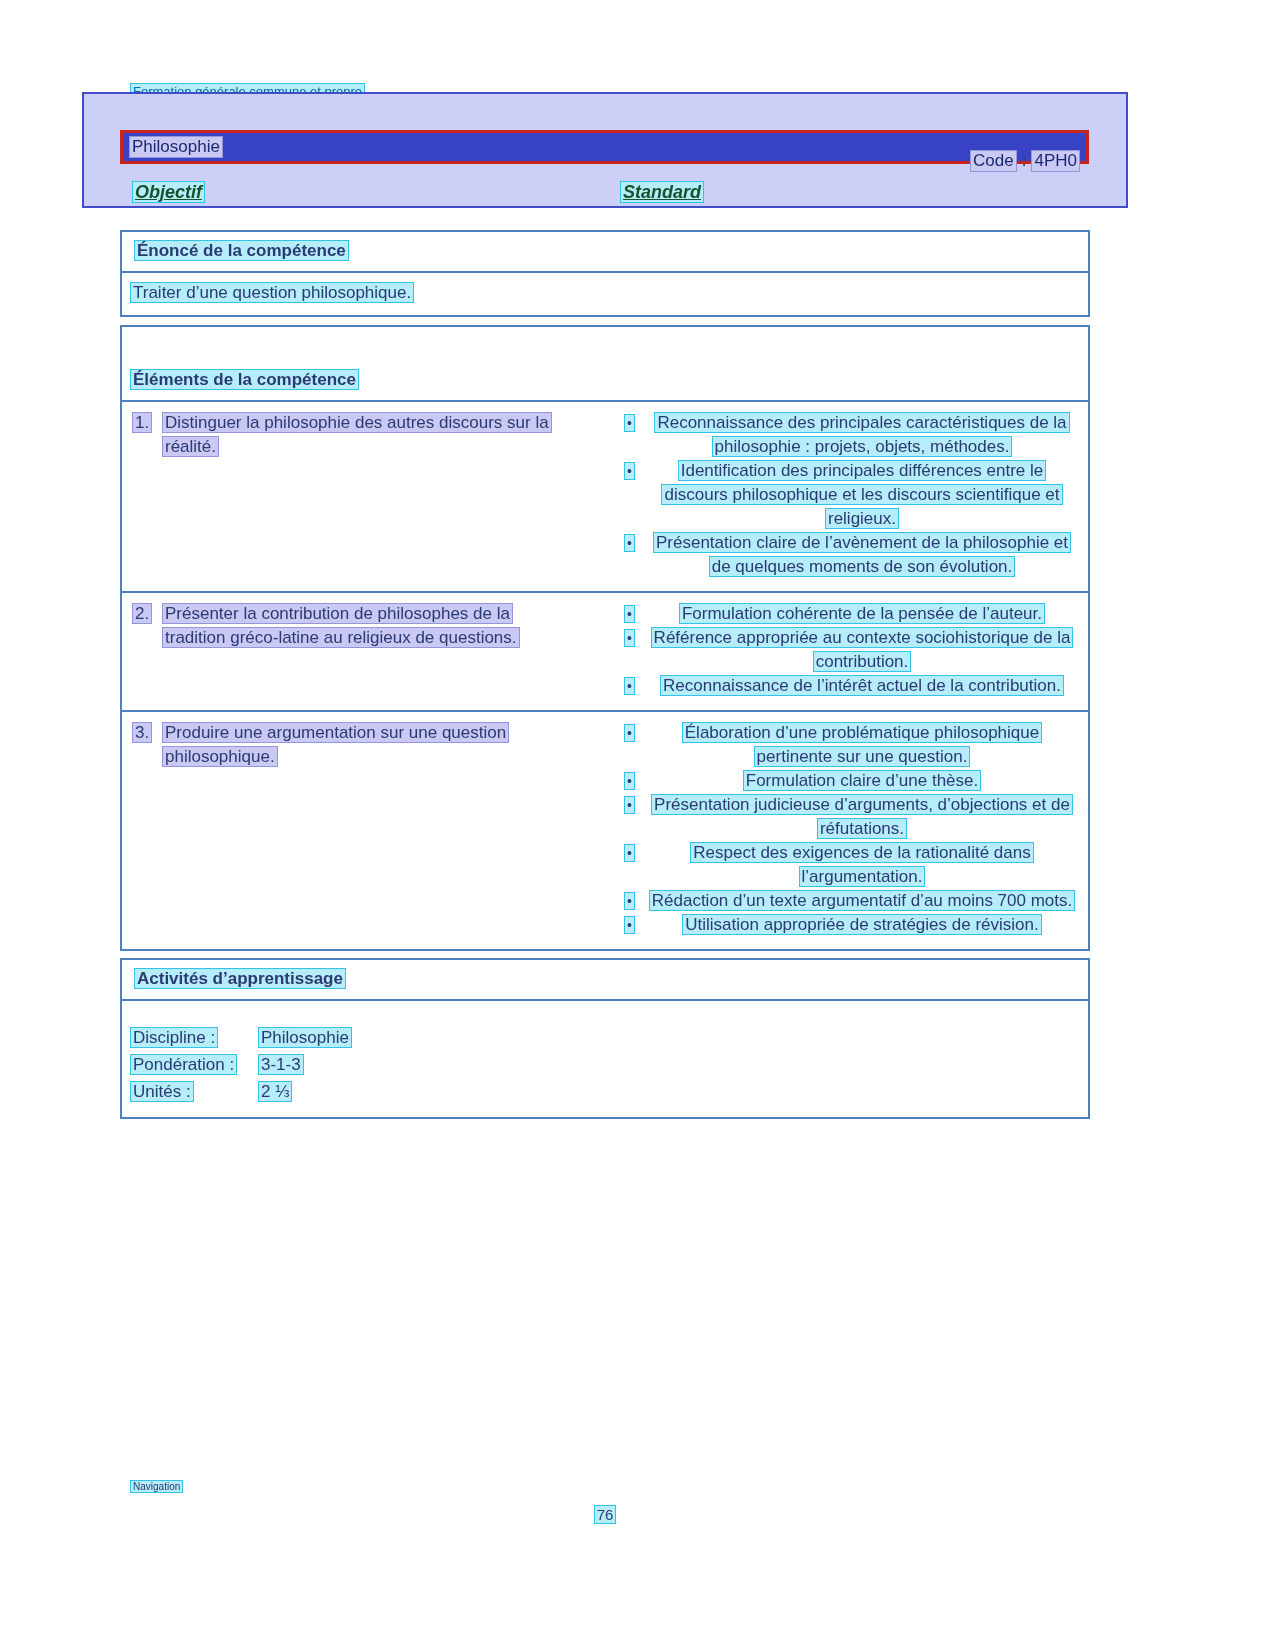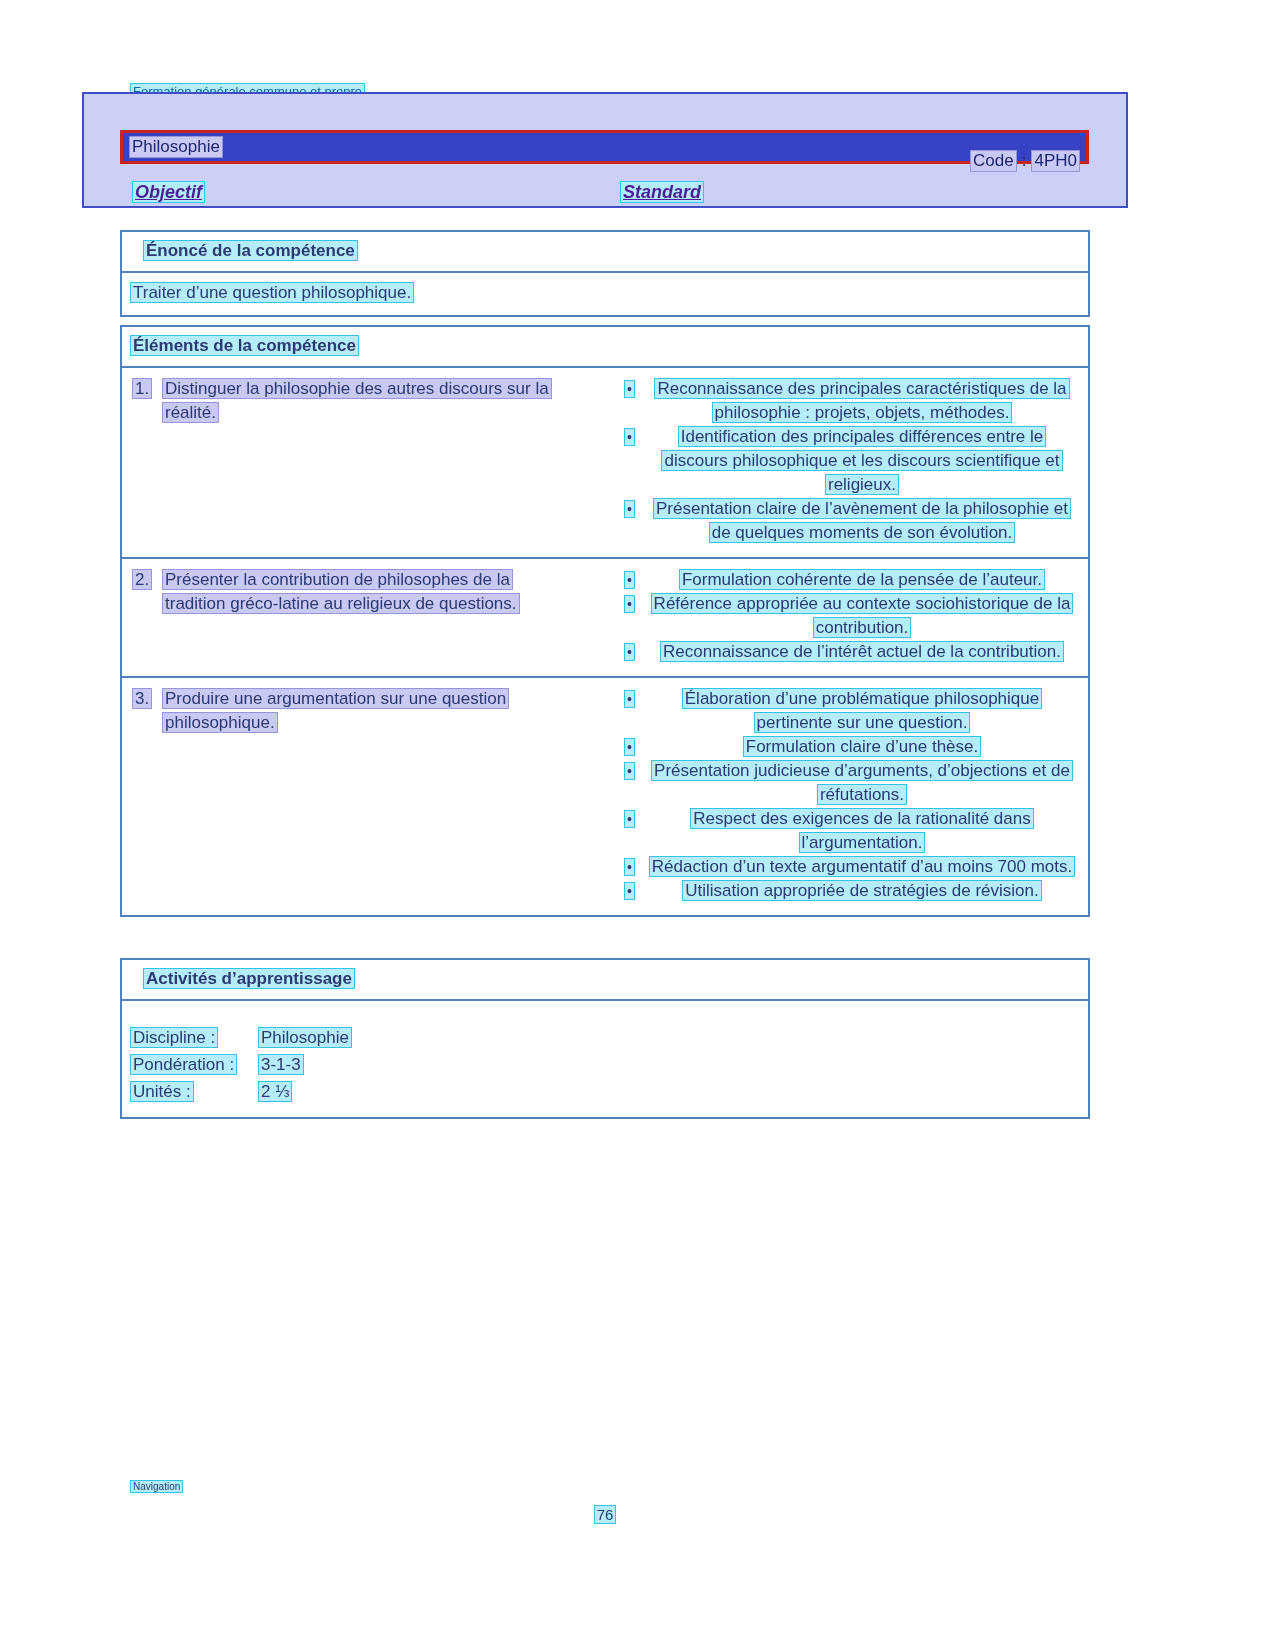--- a/index.html
+++ b/index.html
@@ -47,41 +47,41 @@
     display: flex; align-items: center; justify-content: space-between;
     padding: 0 6px;
     font-size: 17px;
     color: #1c2970;
   }
   .code-group { display: flex; align-items: center; gap: 5px; margin-top: 28px; }
   .code-sep { color: #1c2970; }
 
   .obj-std {
     font-weight: bold; font-style: italic;
-    font-size: 18px; color: #4c1d95;
+    font-size: 18px; color: #14532d;
   }
   .obj-std .hl { text-decoration: underline; }
   .obj { position: absolute; left: 48px; top: 88px; }
   .std { position: absolute; left: 536px; top: 88px; }
 
   .doc-table {
     position: absolute; left: 120px; width: 970px;
     border: 2px solid #4f81bd;
     background: #ffffff;
     box-sizing: border-box;
     font-size: 17px; line-height: 24px;
   }
   .t-enonce { top: 230px; }
   .t-comp   { top: 325px; }
   .t-act    { top: 958px; }
 
-  .tbl-header { padding: 7px 21px 8px; font-weight: bold; border-bottom: 2px solid #4f81bd; }
+  .tbl-header { padding: 7px 12px 8px; font-weight: bold; border-bottom: 2px solid #4f81bd; }
   .tbl-body   { padding: 8px 8px 10px; }
 
-  .t2-header { display: flex; font-weight: bold; border-bottom: 2px solid #4f81bd; }
+  .t2-header { display: flex; font-weight: bold; border-bottom: 2px solid #4f81bd; margin-top: 34px; }
   .t2-header .c1 { width: 480px; box-sizing: border-box; padding: 7px 8px 8px; }
   .t2-header .c2 { flex: 1; padding: 7px 8px 8px 17px; }
 
   .t2-row { display: flex; border-bottom: 2px solid #4f81bd; }
   .t2-row:last-child { border-bottom: none; }
   .t2-left  { width: 480px; box-sizing: border-box; padding: 9px 8px 12px 10px; }
   .elem-item { display: flex; }
   .num { width: 30px; flex: none; }
   .elem-text { flex: 1; max-width: 412px; }
   .t2-right { flex: 1; padding: 9px 10px 12px 8px; }

